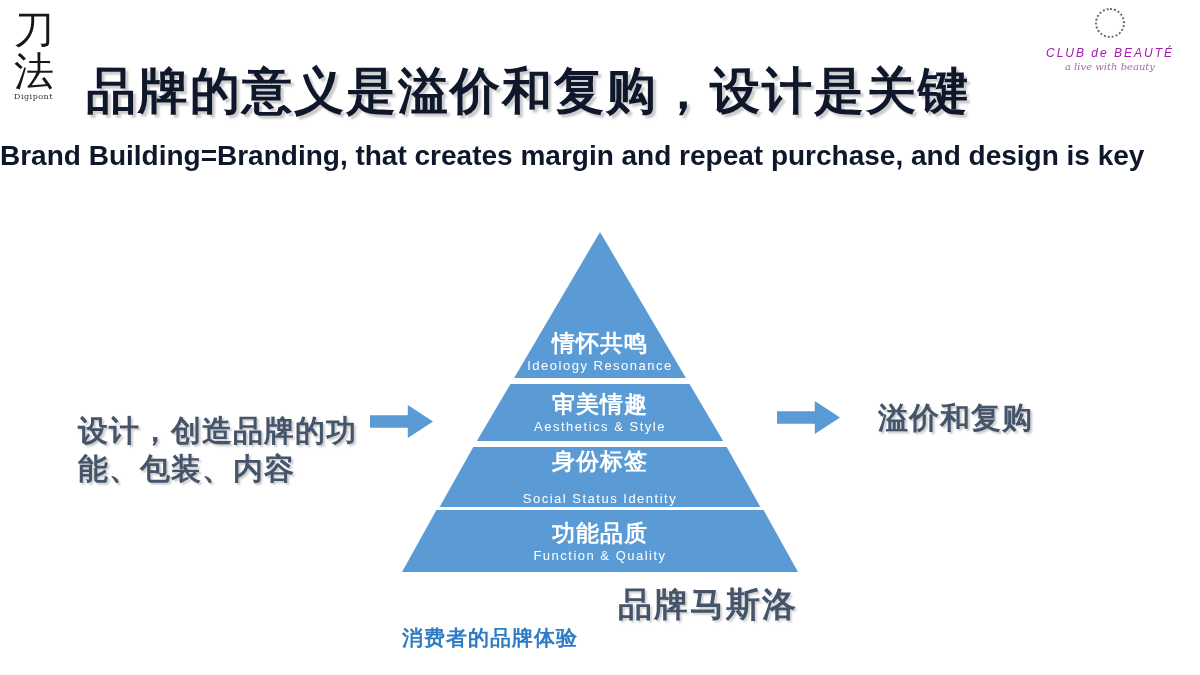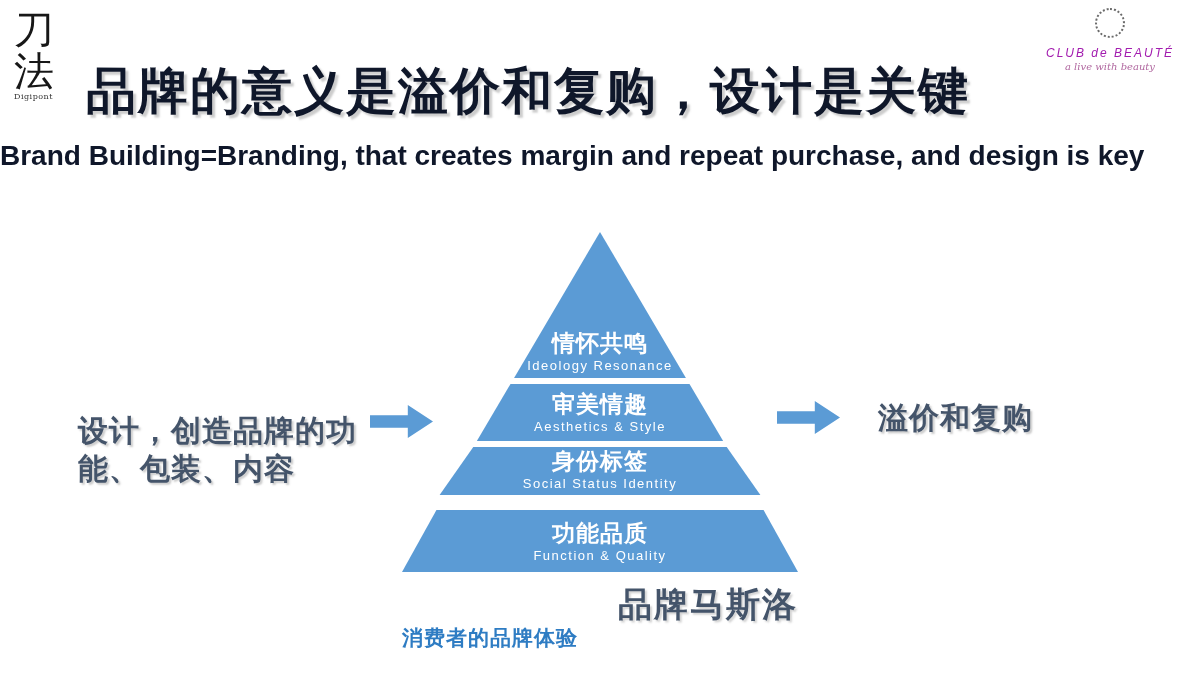--- a/index.html
+++ b/index.html
@@ -43,21 +43,21 @@
     clip-path:polygon(0 31%,60% 31%,60% 0,100% 50%,60% 100%,60% 69%,0 69%);}
   .arrow-left{left:370px;top:405px;width:63px;height:33px;}
   .arrow-right{left:777px;top:401px;width:63px;height:33px;}
   
   .pyramid{position:absolute;left:402px;top:232px;width:396px;height:336px;}
   .tier{position:absolute;left:0;width:396px;background:#5b9bd5;display:flex;flex-direction:column;align-items:center;color:#fff;text-align:center;}
   .tier-1{top:0;height:146px;justify-content:flex-end;padding-bottom:4px;box-sizing:border-box;
     clip-path:polygon(50% 0,71.7% 100%,28.3% 100%);}
   .tier-2{top:152px;height:57px;justify-content:center;
     clip-path:polygon(27.4% 0,72.6% 0,81.1% 100%,18.9% 100%);}
-  .tier-3{top:215px;height:48px;justify-content:flex-start;
+  .tier-3{top:215px;height:60px;justify-content:space-between;
     clip-path:polygon(18% 0,82% 0,90.5% 100%,9.5% 100%);}
   .tier-4{top:278px;height:62px;justify-content:center;
     clip-path:polygon(8.7% 0,91.3% 0,100% 100%,0 100%);}
   .tier-zh{font-size:23px;font-weight:bold;line-height:28px;letter-spacing:1px;}
   .tier-en{font-size:13px;font-weight:normal;line-height:17px;letter-spacing:1.5px;}
   
   .pyramid-caption{
     position:absolute;left:402px;top:582px;width:396px;text-align:right;white-space:nowrap;
     font-size:34px;font-weight:bold;letter-spacing:2px;color:#44546a;
     text-shadow:2px 2px 2px rgba(110,110,110,.3);

